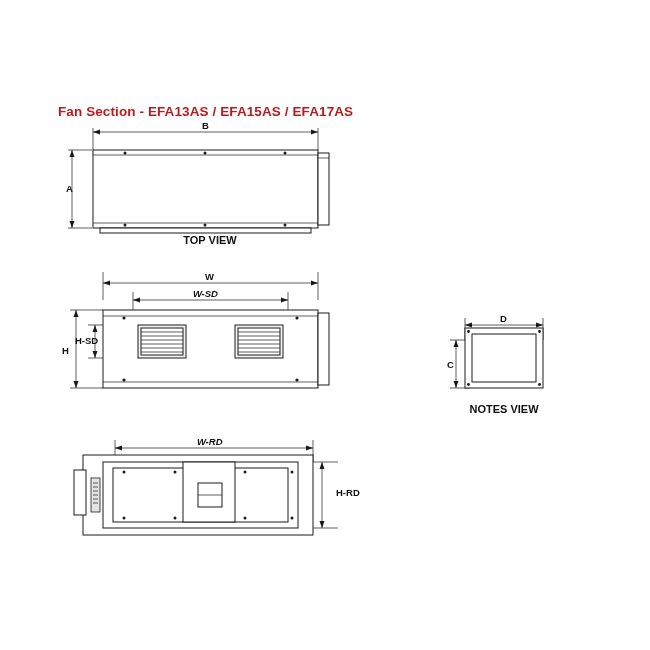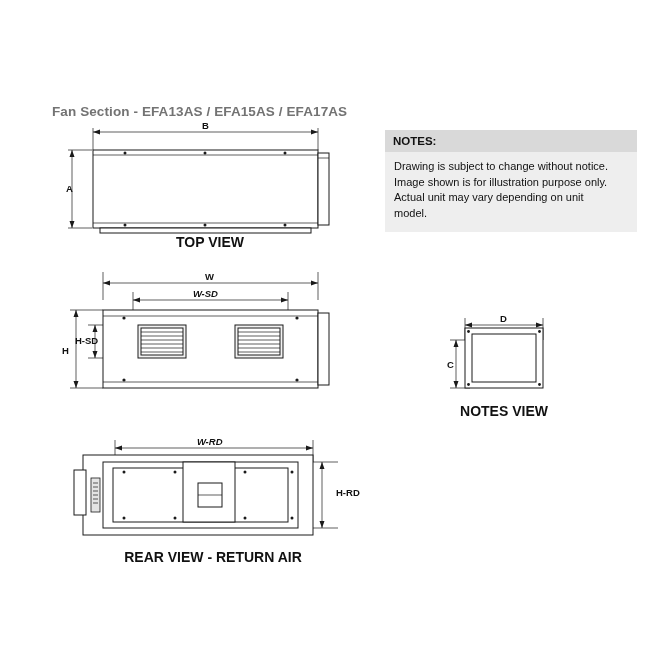--- a/index.html
+++ b/index.html
@@ -8,22 +8,22 @@
     background:#ffffff;
     font-family:"Liberation Sans", sans-serif;
     color:#1a1a1a;
     position:relative;
     overflow:hidden;
   }
   .sheet{position:absolute;left:0;top:0;width:650px;height:650px;}
 
   
   .title{
-    position:absolute;left:52px;top:104px;
-    font-size:13.5px;font-weight:bold;color:#737373;
+    position:absolute;left:58px;top:104px;
+    font-size:13.5px;font-weight:bold;color:#b91c1c;
     white-space:nowrap;letter-spacing:.1px;
   }
 
   
   .notes{
     position:absolute;left:385px;top:130px;width:252px;
   }
   .notes-head{
     background:#d9d9d9;
     padding:5px 8px 5px 8px;
@@ -31,21 +31,21 @@
   }
   .notes-body{
     background:#eeeeee;
     padding:7px 9px 11px 9px;
     font-size:11px;line-height:15.5px;color:#111;
   }
 
   
   .cap{
     position:absolute;
-    font-size:14px;font-weight:bold;color:#111;
+    font-size:11px;font-weight:bold;color:#111;
     white-space:nowrap;text-align:center;
   }
   .dim{
     position:absolute;
     font-size:9.5px;font-weight:bold;color:#111;
     white-space:nowrap;
   }
   svg{position:absolute;left:0;top:0;overflow:visible;}
   .ln-thin{stroke:#1a1a1a;stroke-width:.7;fill:none;}
   .ln-ext{stroke:#1a1a1a;stroke-width:.7;fill:none;}
@@ -56,29 +56,20 @@
 </style>
 </head>
 <body>
 
 <div class="sheet">
 
   <div class="title">
     <span>Fan Section - EFA13AS / EFA15AS / EFA17AS</span>
   </div>
 
-  <div class="notes">
-    <div class="notes-head">NOTES:</div>
-    <div class="notes-body">
-      <div>Drawing is subject to change without notice.</div>
-      <div>Image shown is for illustration purpose only.</div>
-      <div>Actual unit may vary depending on unit</div>
-      <div>model.</div>
-    </div>
-  </div>
 
   <svg width="650" height="650">
 
     <line class="ln-ext" x1="93" y1="132" x2="318" y2="132"></line>
     <polygon class="dotm" points="93,132 100,129.5 100,134.5"></polygon>
     <polygon class="dotm" points="318,132 311,129.5 311,134.5"></polygon>
     <line class="ln-ext" x1="93" y1="128" x2="93" y2="150"></line>
     <line class="ln-ext" x1="318" y1="128" x2="318" y2="150"></line>
 
     <line class="ln-ext" x1="72" y1="150" x2="72" y2="228"></line>
@@ -229,15 +220,14 @@
     <circle class="dotm" cx="124" cy="518" r="1.5"></circle>
     <circle class="dotm" cx="175" cy="472" r="1.5"></circle>
     <circle class="dotm" cx="175" cy="518" r="1.5"></circle>
     <circle class="dotm" cx="245" cy="472" r="1.5"></circle>
     <circle class="dotm" cx="245" cy="518" r="1.5"></circle>
     <circle class="dotm" cx="292" cy="472" r="1.5"></circle>
     <circle class="dotm" cx="292" cy="518" r="1.5"></circle>
   </svg>
   <div class="dim" style="left:197px;top:436px;font-style:italic;">W-RD</div>
   <div class="dim" style="left:336px;top:487px;">H-RD</div>
-  <div class="cap" style="left:113px;top:549px;width:200px;">REAR VIEW - RETURN AIR</div>
 
 </div>
 
 </body></html>

